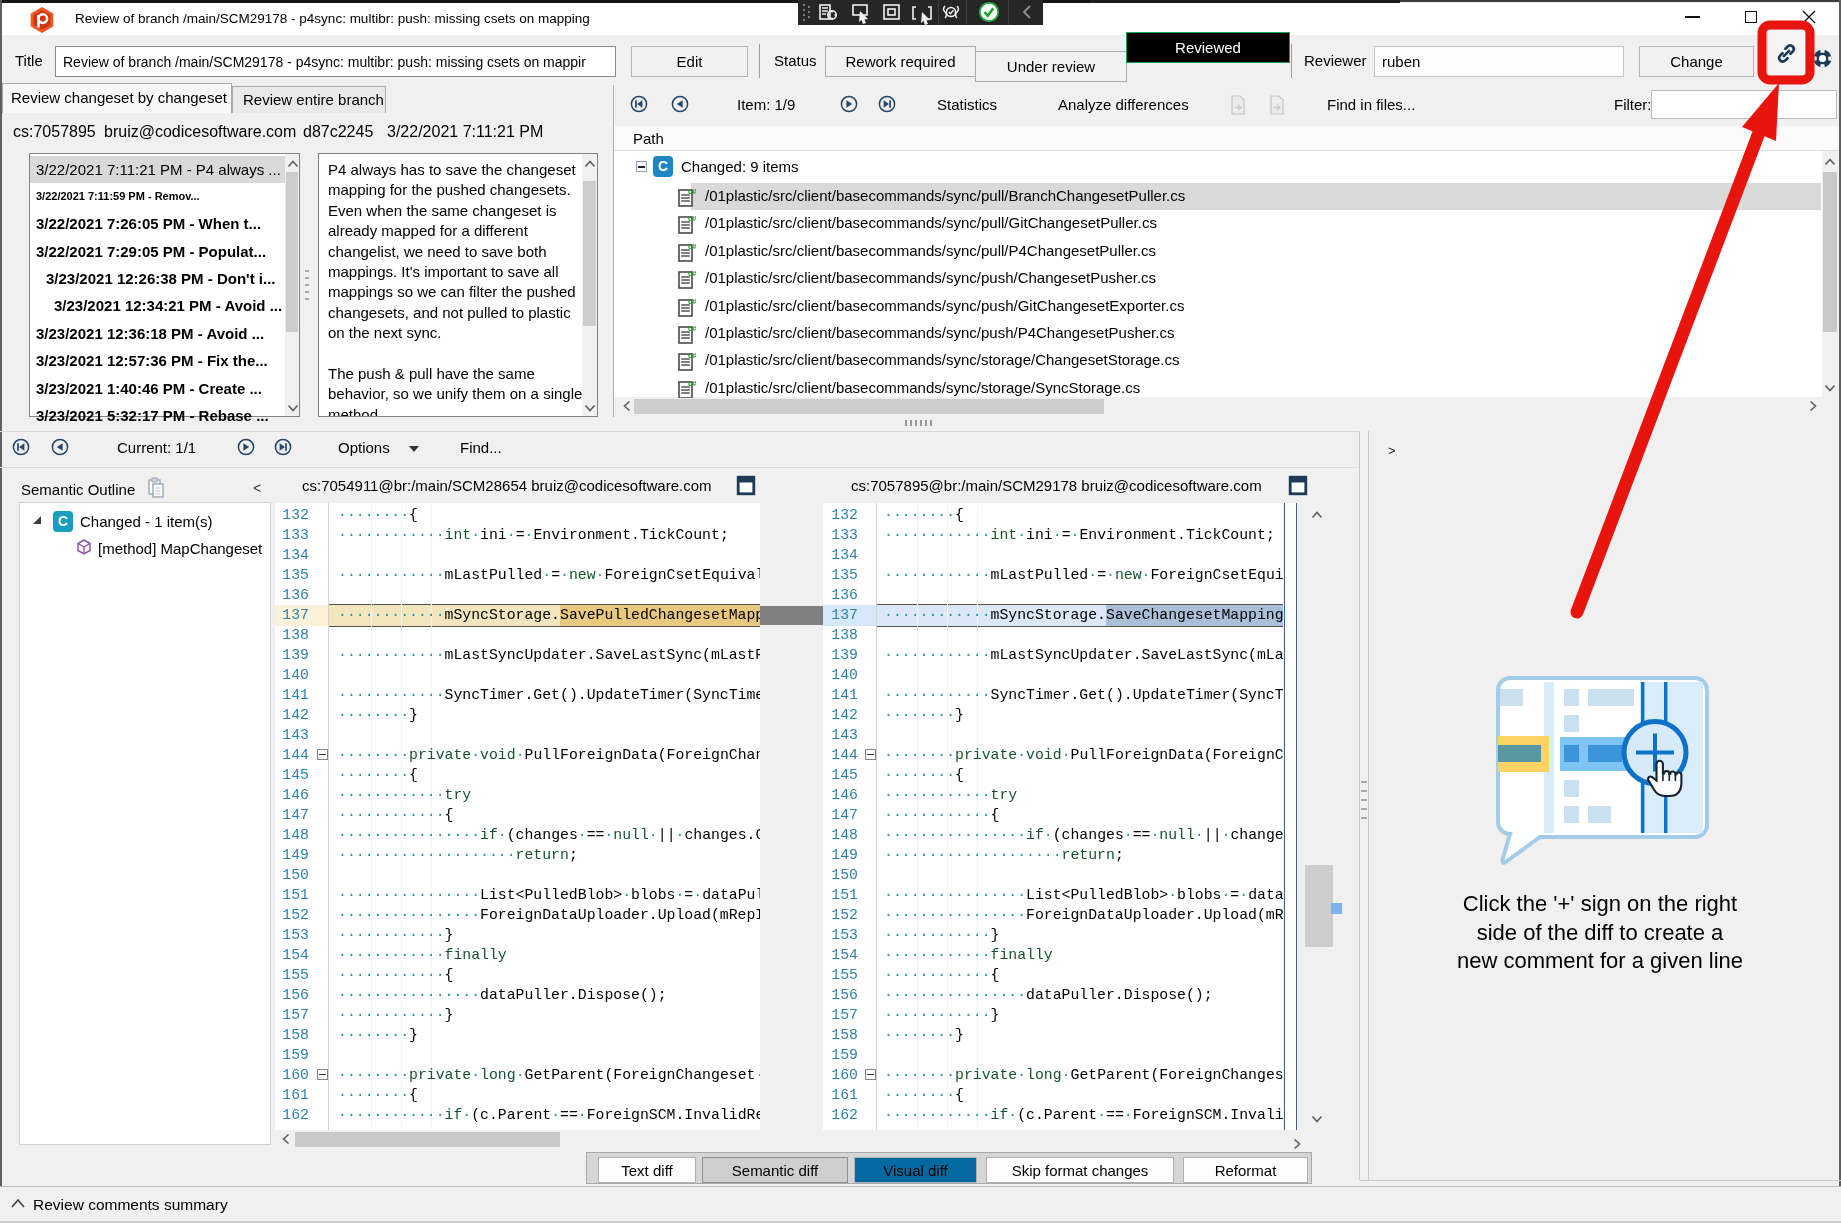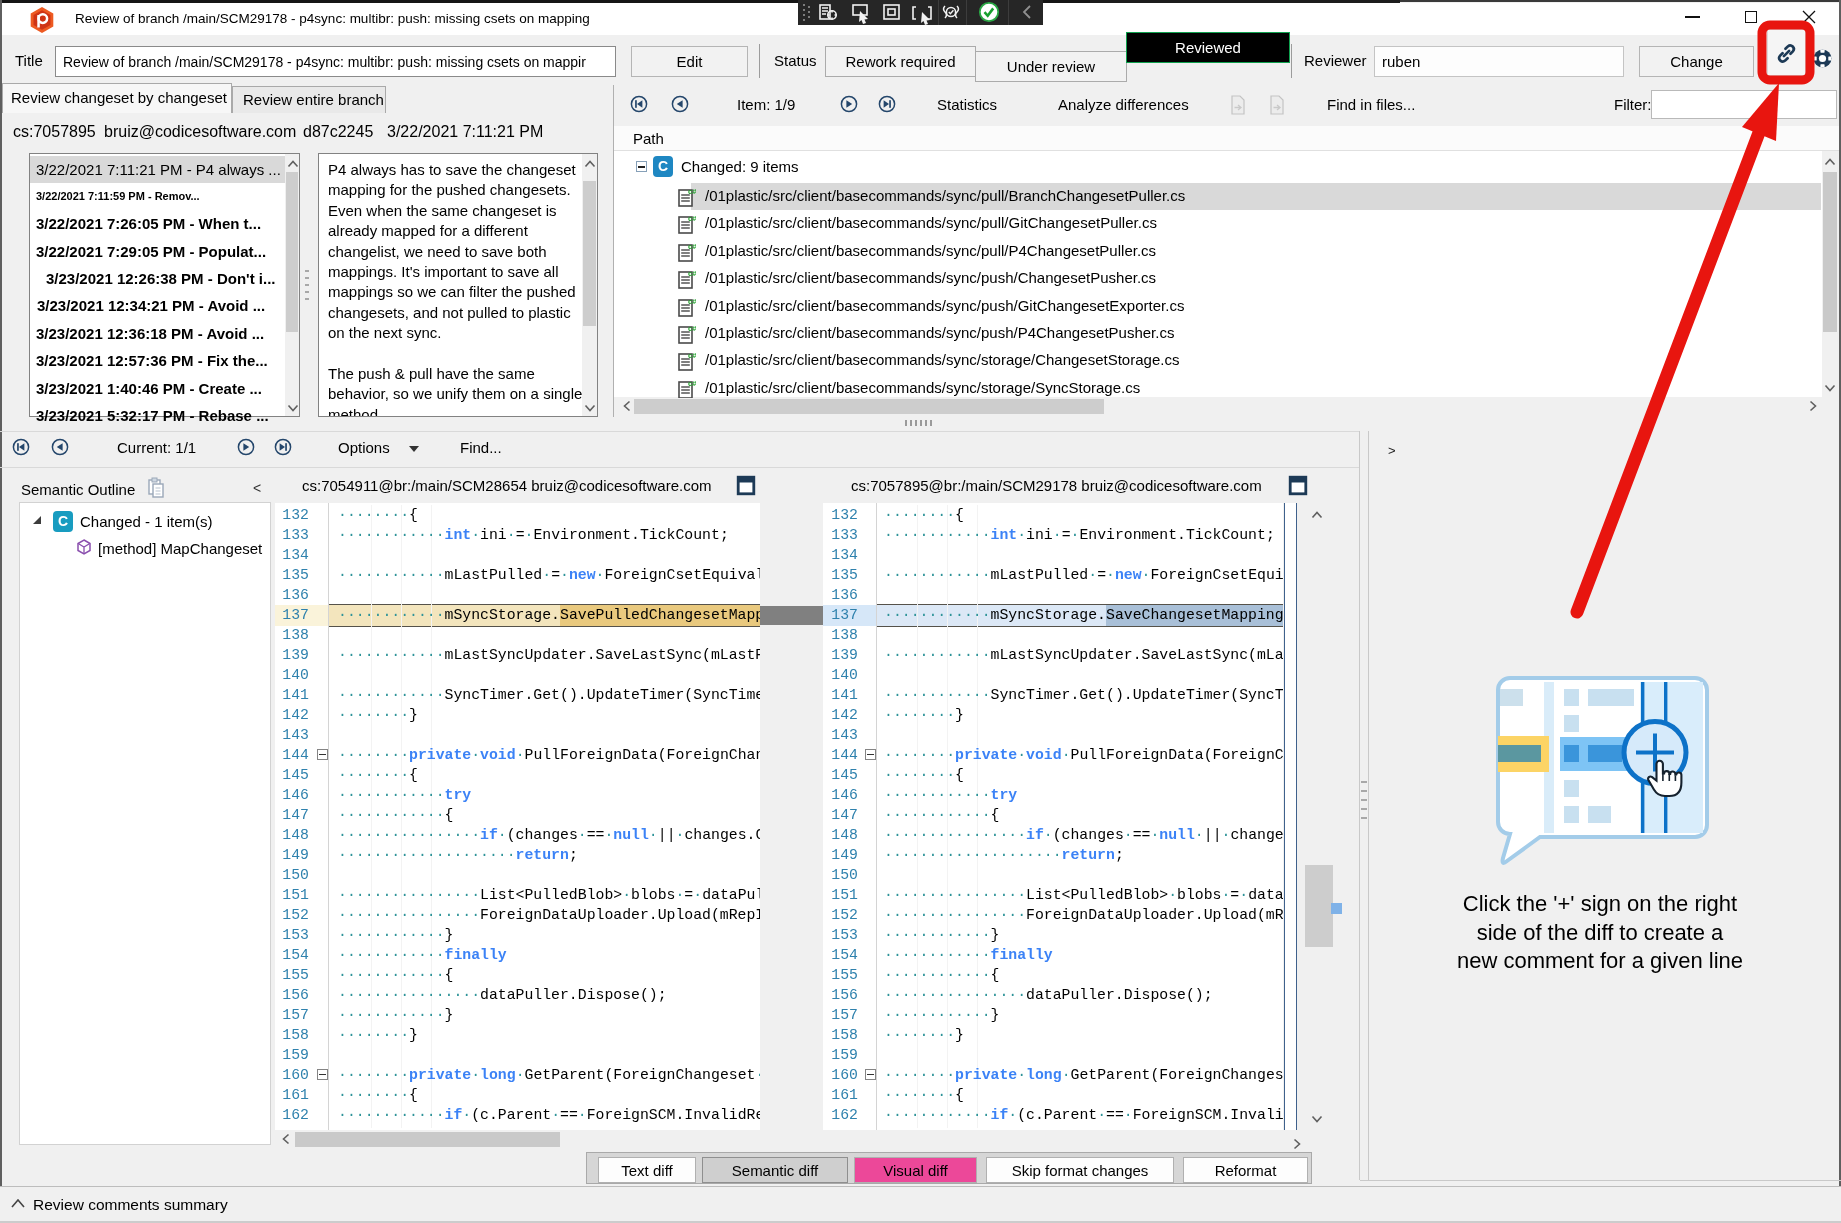--- a/index.html
+++ b/index.html
@@ -1,19 +1,19 @@
 <!DOCTYPE html>
 <html><head><meta charset="utf-8"><style>
 *{margin:0;padding:0;box-sizing:border-box}
 html,body{width:1841px;height:1223px;overflow:hidden}
 body{font-family:"Liberation Sans",sans-serif;background:#f0f0f0;position:relative;color:#000}
 .abs{position:absolute}
 pre{font-family:"Liberation Mono",monospace;font-size:14.8px;line-height:20px}
 .w{color:#2d9398;font-weight:normal}
-.k{color:#3b82f6;font-weight:bold}
+.k{color:#14532d;font-weight:normal}
 .btn{position:absolute;background:#f2f2f2;border:1px solid #b5b5b5;font-size:15px;display:flex;align-items:center;justify-content:center}
 .lbl{position:absolute;font-size:15px;white-space:nowrap}
 .inp{position:absolute;background:#fff;border:1px solid #8a8a8a;font-size:15px;display:flex;align-items:center;padding:0 7px;white-space:nowrap;overflow:hidden}
 </style></head><body>
 <div class="abs" style="left:0;top:0;width:1092px;height:3px;background:#151515"></div>
 <div class="abs" style="left:1400px;top:0;width:441px;height:1.5px;background:#3a3a3a"></div>
 <div class="abs" style="left:1090px;top:0;width:310px;height:6px;background:#1d1d1d"></div>
 <div class="abs" style="left:0;top:3px;width:1841px;height:32px;background:#fff"></div>
 <div class="abs" style="left:0;top:0;width:2px;height:1223px;background:#5f5f5f"></div>
 <div class="abs" style="left:1839px;top:0;width:2px;height:1223px;background:#5f5f5f"></div>
@@ -102,21 +102,21 @@
 <div class="lbl" style="left:13px;top:123px;font-size:16px">cs:7057895</div>
 <div class="lbl" style="left:104px;top:123px;font-size:16px">bruiz@codicesoftware.com</div>
 <div class="lbl" style="left:303px;top:123px;font-size:16px">d87c2245</div>
 <div class="lbl" style="left:387px;top:123px;font-size:16px">3/22/2021 7:11:21 PM</div>
 <div class="abs" style="left:29px;top:153px;width:271px;height:264px;background:#fff;border:1px solid #828282"></div>
 <div class="abs" style="left:30px;top:156px;width:255px;height:27px;background:#d9d9d9;font-size:15px;line-height:27px;white-space:nowrap;overflow:hidden;padding-left:6px">3/22/2021 7:11:21 PM - P4 always ...</div>
 <div class="abs" style="left:30px;top:183px;width:255px;height:27px;font-weight:bold;font-size:11px;line-height:27px;white-space:nowrap;overflow:hidden;padding-left:6px">3/22/2021 7:11:59 PM - Remov...</div>
 <div class="abs" style="left:30px;top:210px;width:255px;height:27px;font-weight:bold;font-size:15px;line-height:27px;white-space:nowrap;overflow:hidden;padding-left:6px">3/22/2021 7:26:05 PM - When t...</div>
 <div class="abs" style="left:30px;top:238px;width:255px;height:27px;font-weight:bold;font-size:15px;line-height:27px;white-space:nowrap;overflow:hidden;padding-left:6px">3/22/2021 7:29:05 PM - Populat...</div>
 <div class="abs" style="left:30px;top:265px;width:255px;height:27px;font-weight:bold;font-size:15px;line-height:27px;white-space:nowrap;overflow:hidden;padding-left:16px">3/23/2021 12:26:38 PM - Don't i...</div>
-<div class="abs" style="left:30px;top:292px;width:255px;height:27px;font-weight:bold;font-size:15px;line-height:27px;white-space:nowrap;overflow:hidden;padding-left:7px">3/23/2021 12:34:21 PM - Avoid ...</div>
+<div class="abs" style="left:30px;top:292px;width:255px;height:27px;font-weight:bold;font-size:15px;line-height:27px;white-space:nowrap;overflow:hidden;padding-left:24px">3/23/2021 12:34:21 PM - Avoid ...</div>
 <div class="abs" style="left:30px;top:320px;width:255px;height:27px;font-weight:bold;font-size:15px;line-height:27px;white-space:nowrap;overflow:hidden;padding-left:6px">3/23/2021 12:36:18 PM - Avoid ...</div>
 <div class="abs" style="left:30px;top:347px;width:255px;height:27px;font-weight:bold;font-size:15px;line-height:27px;white-space:nowrap;overflow:hidden;padding-left:6px">3/23/2021 12:57:36 PM - Fix the...</div>
 <div class="abs" style="left:30px;top:375px;width:255px;height:27px;font-weight:bold;font-size:15px;line-height:27px;white-space:nowrap;overflow:hidden;padding-left:6px">3/23/2021 1:40:46 PM - Create ...</div>
 <div class="abs" style="left:30px;top:402px;width:255px;height:27px;font-weight:bold;font-size:15px;line-height:27px;white-space:nowrap;overflow:hidden;padding-left:6px">3/23/2021 5:32:17 PM - Rebase ...</div>
 <div class="abs" style="left:285px;top:154px;width:14px;height:262px;background:#f0f0f0"></div>
 <svg class="abs" style="left:287px;top:160px" width="12" height="8" viewBox="0 0 12 8">
     <path d="M1.5 6.5 L6 1.5 L10.5 6.5" stroke="#5f5f5f" stroke-width="1.6" fill="none"></path>
   </svg>
 <svg class="abs" style="left:287px;top:404px" width="12" height="8" viewBox="0 0 12 8">
     <path d="M1.5 1.5 L6 6.5 L10.5 1.5" stroke="#5f5f5f" stroke-width="1.6" fill="none"></path>
@@ -460,21 +460,21 @@
 <div class="abs" style="left:295px;top:1132px;width:265px;height:15px;background:#c9c9c9"></div>
 <svg class="abs" style="left:1293px;top:1138px" width="8" height="12" viewBox="0 0 8 12">
     <path d="M1.5 1.5 L6.5 6 L1.5 10.5" stroke="#5f5f5f" stroke-width="1.6" fill="none"></path>
   </svg>
 <div class="abs" style="left:1359px;top:431px;width:1px;height:749px;background:#c9c9c9"></div>
 <div class="abs" style="left:1368px;top:431px;width:1px;height:749px;background:#c9c9c9"></div>
 <div class="abs" style="left:1361px;top:778px;width:6px;height:44px;background:repeating-linear-gradient(#f0f0f0 0,#f0f0f0 3px,#a8a8a8 3px,#a8a8a8 5px,#f0f0f0 5px,#f0f0f0 9px)"></div>
 <div class="abs" style="left:586px;top:1152px;width:726px;height:32px;background:#d6d6d6;border:1px solid #a9a9a9"></div>
 <div class="btn" style="left:598px;top:1157px;width:98px;height:26px;background:#fdfdfd;border-color:#b0b0b0">Text diff</div>
 <div class="btn" style="left:702px;top:1157px;width:146px;height:26px;background:#cfcfcf;border-color:#8f8f8f">Semantic diff</div>
-<div class="btn" style="left:854px;top:1157px;width:123px;height:26px;background:#ec4899;border-color:#b0b0b0">Visual diff</div>
+<div class="btn" style="left:854px;top:1157px;width:123px;height:26px;background:#0369a1;border-color:#b0b0b0">Visual diff</div>
 <div class="btn" style="left:986px;top:1157px;width:188px;height:26px;background:#fdfdfd;border-color:#b0b0b0">Skip format changes</div>
 <div class="btn" style="left:1183px;top:1157px;width:125px;height:26px;background:#fdfdfd;border-color:#b0b0b0">Reformat</div>
 <div class="abs" style="left:0;top:1186px;width:1841px;height:1px;background:#bdbdbd"></div>
 <div class="abs" style="left:0;top:1187px;width:1841px;height:34px;background:#f0f0f0"></div>
 <svg class="abs" style="left:11px;top:1199px" width="14" height="9" viewBox="0 0 14 9">
     <path d="M1 8 L7 1 L13 8" stroke="#444" stroke-width="1.6" fill="none"></path>
   </svg>
 <div class="lbl" style="left:33px;top:1196px;font-size:15.5px">Review comments summary</div>
 <div class="lbl" style="left:1388px;top:443px;font-size:13px;color:#222">&gt;</div>
 <svg class="abs" style="left:1480px;top:665px" width="240" height="210" viewBox="0 0 240 210">

